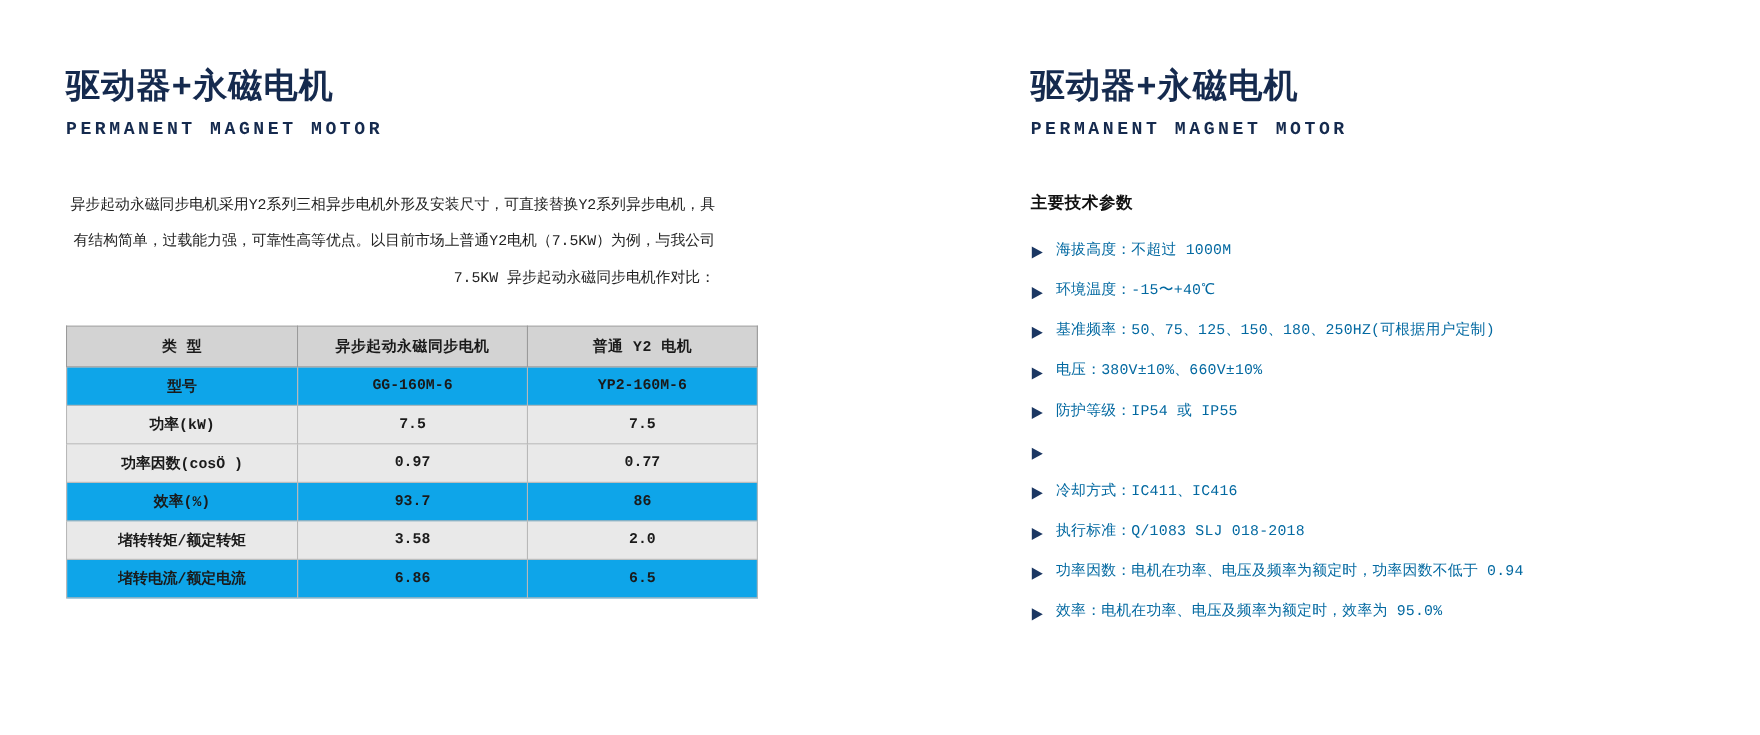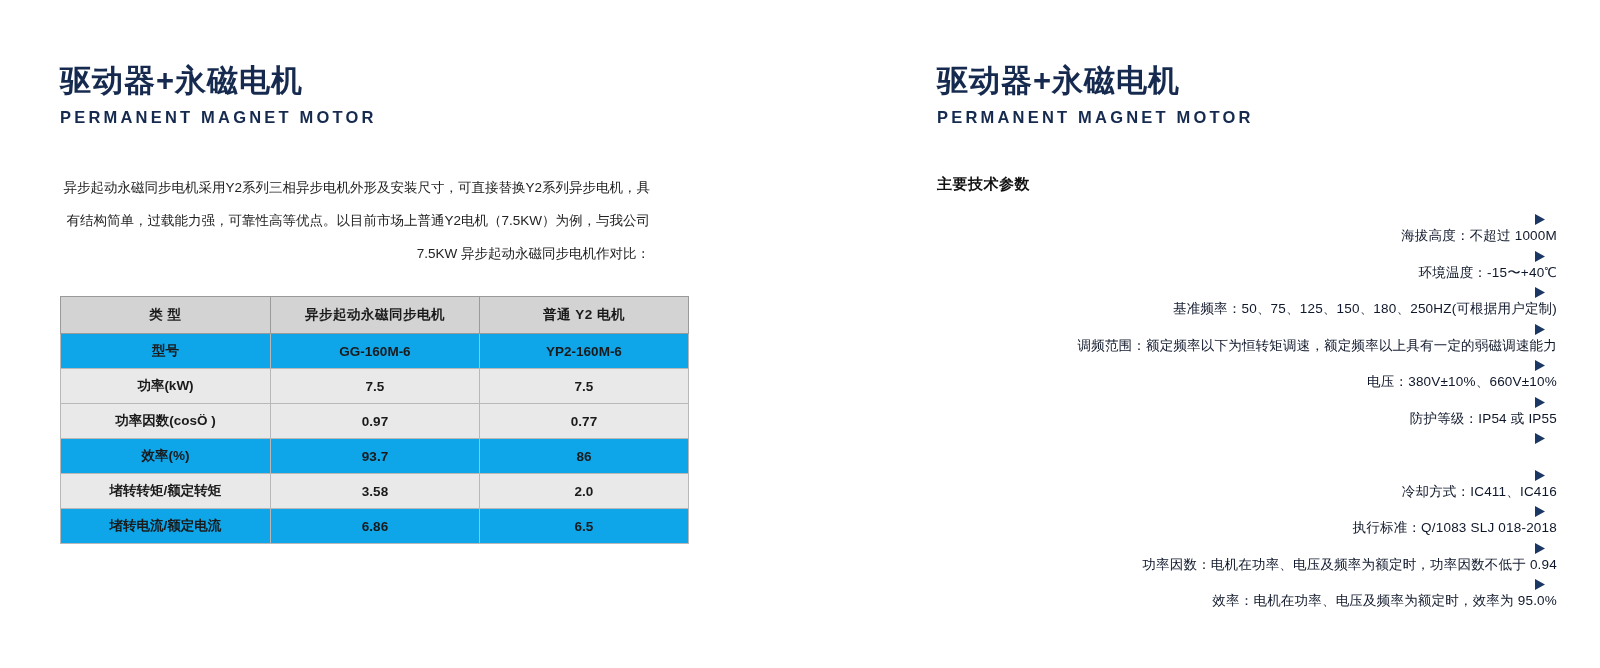--- a/index.html
+++ b/index.html
@@ -11,20 +11,21 @@
     height: 668px;
     background: #ffffff;
     font-family: "Liberation Sans", sans-serif;
     color: #1a1a1a;
     overflow: hidden;
   }
   .page {
     position: relative;
     width: 1352px;
     height: 668px;
+    font-family: Liberation Mono, monospace;
   }
   
   .left-panel {
     position: absolute;
     left: 60px;
     top: 62px;
     width: 700px;
   }
   .right-panel {
     position: absolute;
@@ -95,26 +96,25 @@
     color: #111;
     letter-spacing: 0.5px;
   }
   ul.params {
     list-style: none;
     margin: 16px 0 0 0;
     padding: 0;
   }
   ul.params li {
     display: flex;
-    align-items: flex-end;
+    align-items: center;
     margin-bottom: 0;
     height: 36.5px;
     font-size: 13.5px;
-    color: #0f172a;
-    flex-direction: column;
+    color: #0369a1;
   }
   .bullet {
     flex: 0 0 auto;
     margin-right: 11px;
     margin-top: 3px;
     width: 12px;
     height: 13px;
     display: inline-block;
   }
   .bullet svg { display: block; }
@@ -208,28 +208,20 @@
             </svg>
           </span>
         <span class="ptext">基准频率：50、75、125、150、180、250HZ(可根据用户定制)</span>
       </li>
       <li>
         <span class="bullet">
             <svg width="12" height="13" viewBox="0 0 12 13">
               <polygon points="1,1 11,6.5 1,12" fill="#1b3763"></polygon>
             </svg>
           </span>
-        <span class="ptext">调频范围：额定频率以下为恒转矩调速，额定频率以上具有一定的弱磁调速能力</span>
-      </li>
-      <li>
-        <span class="bullet">
-            <svg width="12" height="13" viewBox="0 0 12 13">
-              <polygon points="1,1 11,6.5 1,12" fill="#1b3763"></polygon>
-            </svg>
-          </span>
         <span class="ptext">电压：380V±10%、660V±10%</span>
       </li>
       <li>
         <span class="bullet">
             <svg width="12" height="13" viewBox="0 0 12 13">
               <polygon points="1,1 11,6.5 1,12" fill="#1b3763"></polygon>
             </svg>
           </span>
         <span class="ptext">防护等级：IP54 或 IP55</span>
       </li>

